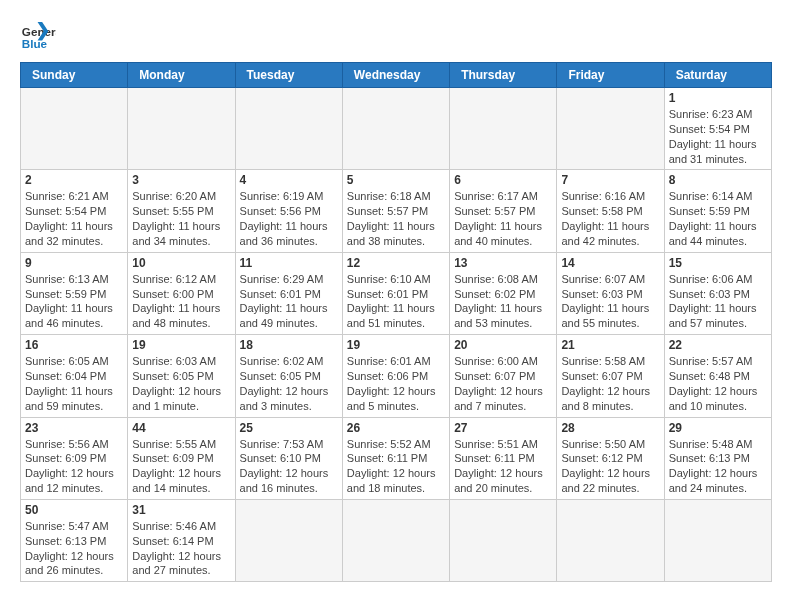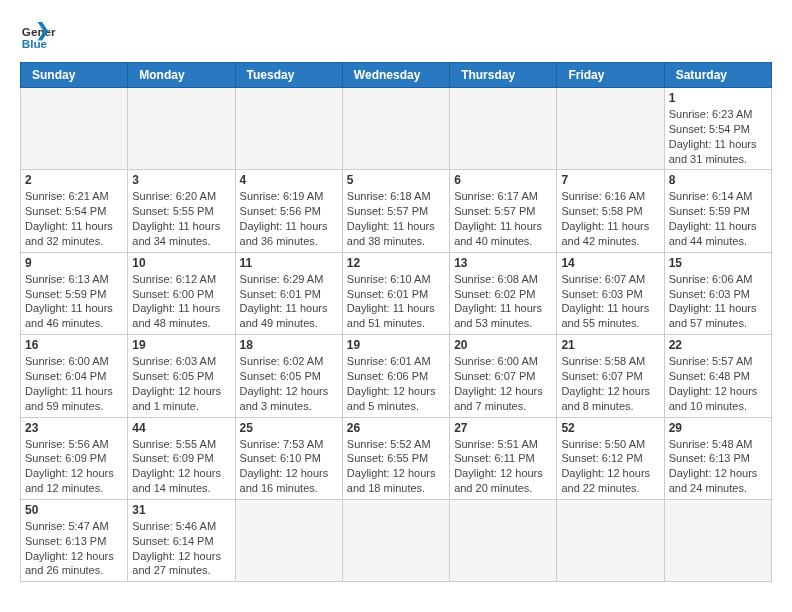--- a/index.html
+++ b/index.html
@@ -215,21 +215,21 @@
           <td>
             <div class="day-number">15</div>
             <div class="day-info">Sunrise: 6:06 AM
 Sunset: 6:03 PM
 Daylight: 11 hours and 57 minutes.</div>
           </td>
         </tr>
         <tr>
           <td>
             <div class="day-number">16</div>
-            <div class="day-info">Sunrise: 6:00 AM
+            <div class="day-info">Sunrise: 6:05 AM
 Sunset: 6:04 PM
 Daylight: 11 hours and 59 minutes.</div>
           </td>
           <td>
             <div class="day-number">19</div>
             <div class="day-info">Sunrise: 6:03 AM
 Sunset: 6:05 PM
 Daylight: 12 hours and 1 minute.</div>
           </td>
           <td>
@@ -278,31 +278,31 @@
           </td>
           <td>
             <div class="day-number">25</div>
             <div class="day-info">Sunrise: 7:53 AM
 Sunset: 6:10 PM
 Daylight: 12 hours and 16 minutes.</div>
           </td>
           <td>
             <div class="day-number">26</div>
             <div class="day-info">Sunrise: 5:52 AM
-Sunset: 6:55 PM
+Sunset: 6:11 PM
 Daylight: 12 hours and 18 minutes.</div>
           </td>
           <td>
             <div class="day-number">27</div>
             <div class="day-info">Sunrise: 5:51 AM
 Sunset: 6:11 PM
 Daylight: 12 hours and 20 minutes.</div>
           </td>
           <td>
-            <div class="day-number">52</div>
+            <div class="day-number">28</div>
             <div class="day-info">Sunrise: 5:50 AM
 Sunset: 6:12 PM
 Daylight: 12 hours and 22 minutes.</div>
           </td>
           <td>
             <div class="day-number">29</div>
             <div class="day-info">Sunrise: 5:48 AM
 Sunset: 6:13 PM
 Daylight: 12 hours and 24 minutes.</div>
           </td>

